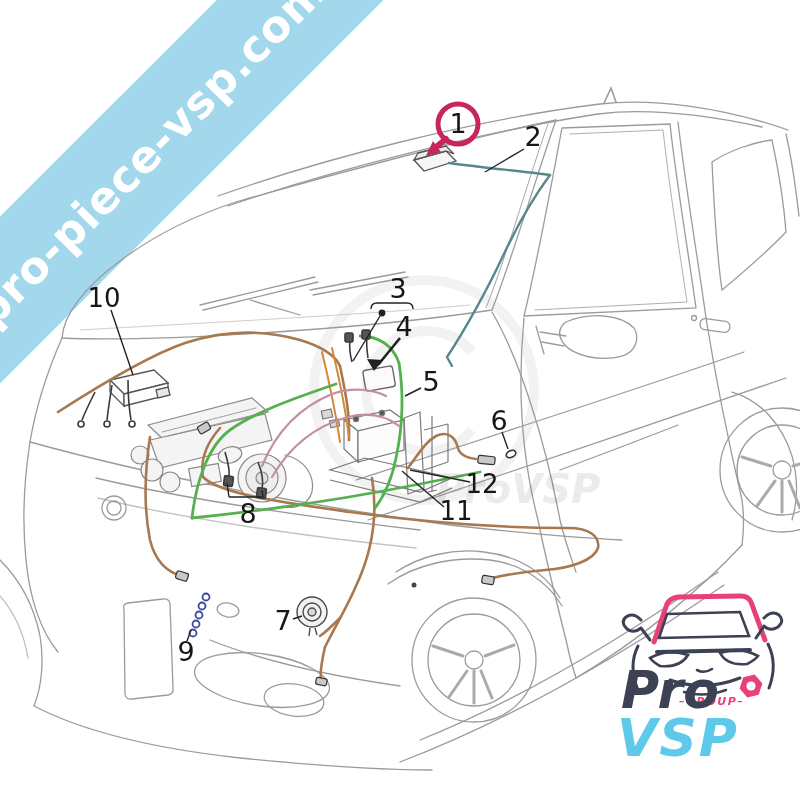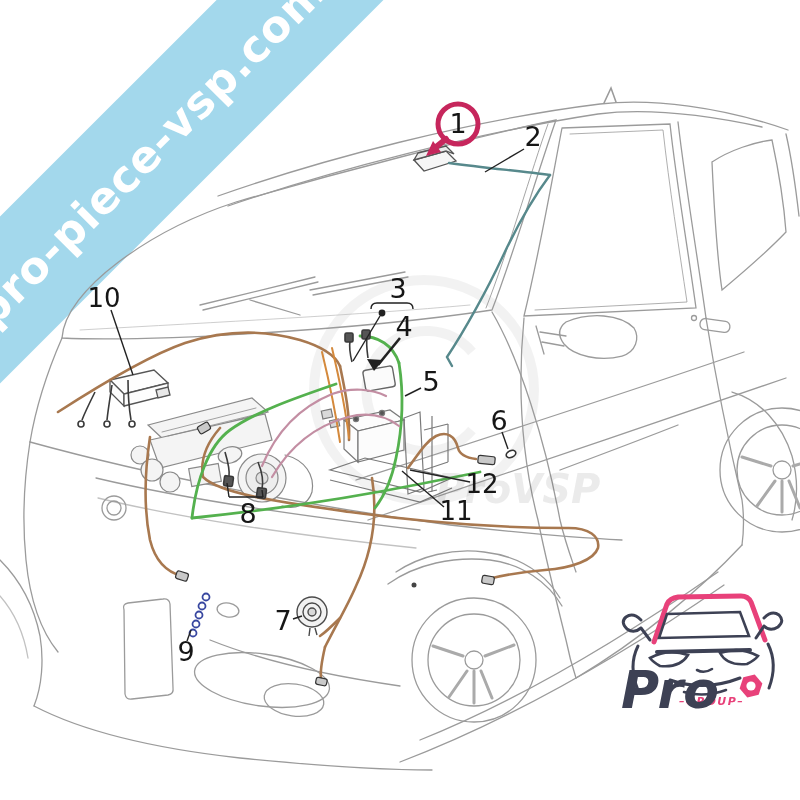--- a/index.html
+++ b/index.html
@@ -283,14 +283,15 @@
   <div class="co" style="left:499px;top:420px;">6</div>
   <div class="co" style="left:283px;top:620px;">7</div>
   <div class="co" style="left:248px;top:513px;">8</div>
   <div class="co" style="left:186px;top:651px;">9</div>
   <div class="co co2" style="left:104px;top:298px;">10</div>
   <div class="co co2" style="left:456px;top:511px;text-align:center;">11</div>
   <div class="co co2" style="left:482px;top:484px;text-align:center;">12</div>
 
   <div class="logo-group">–GROUP–</div>
   <div class="logo-pro">Pro</div>
+  <div class="logo-vsp">VSP</div>
 
 </div>
 
 </body></html>

